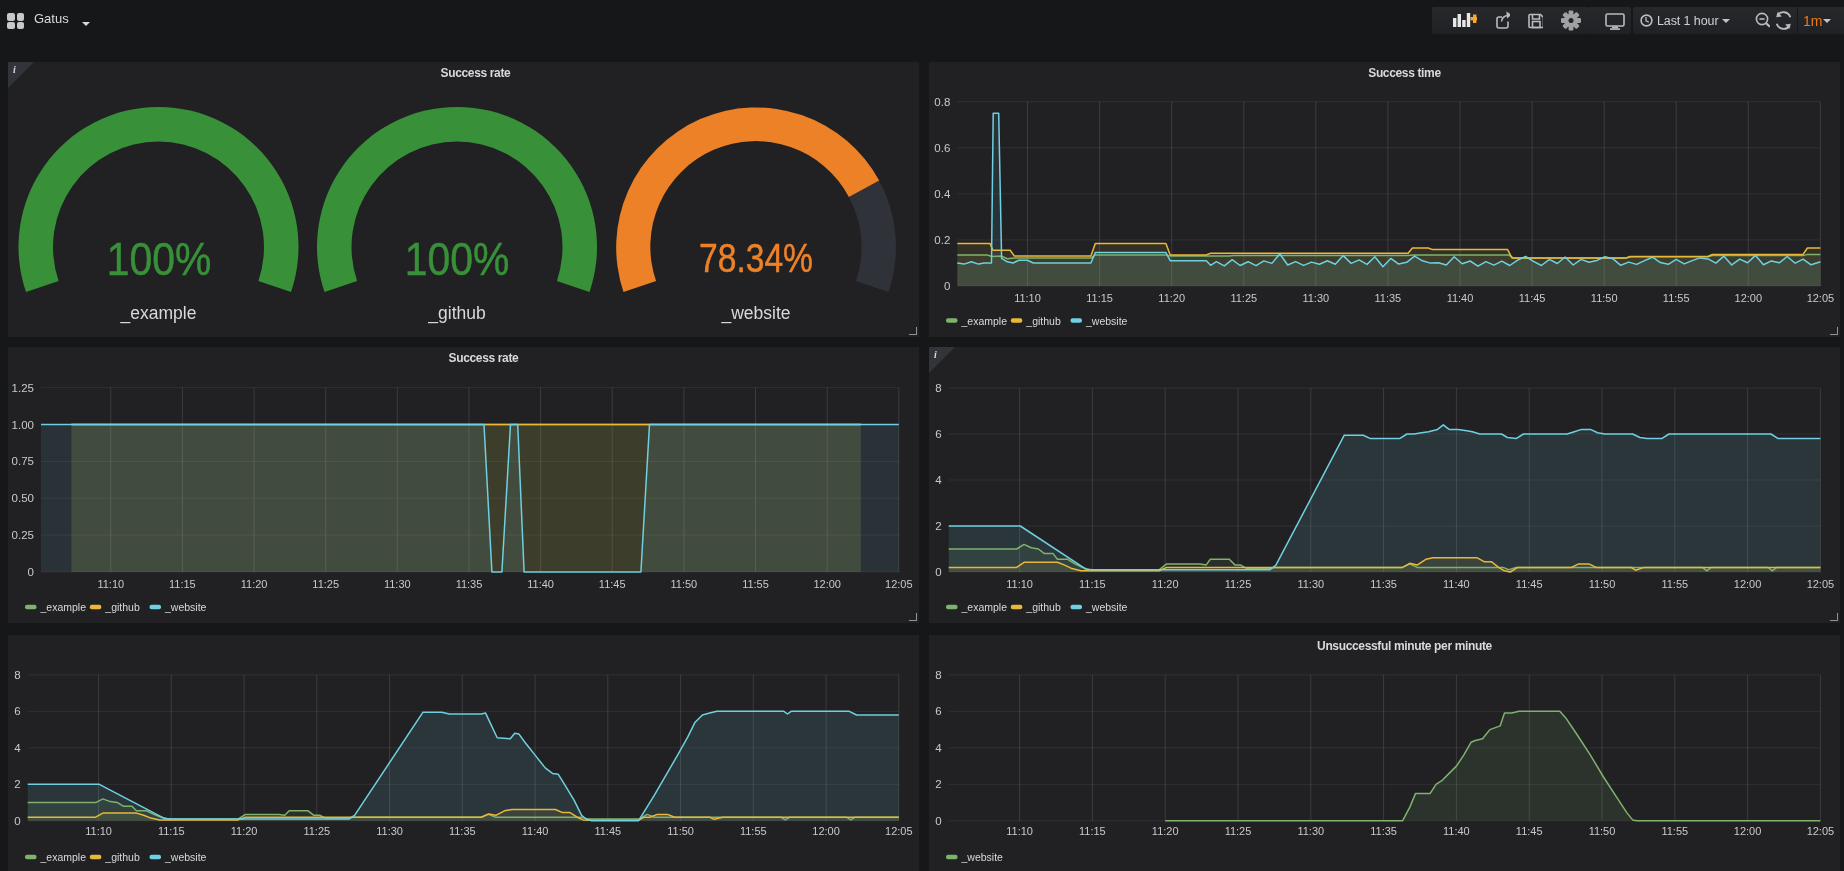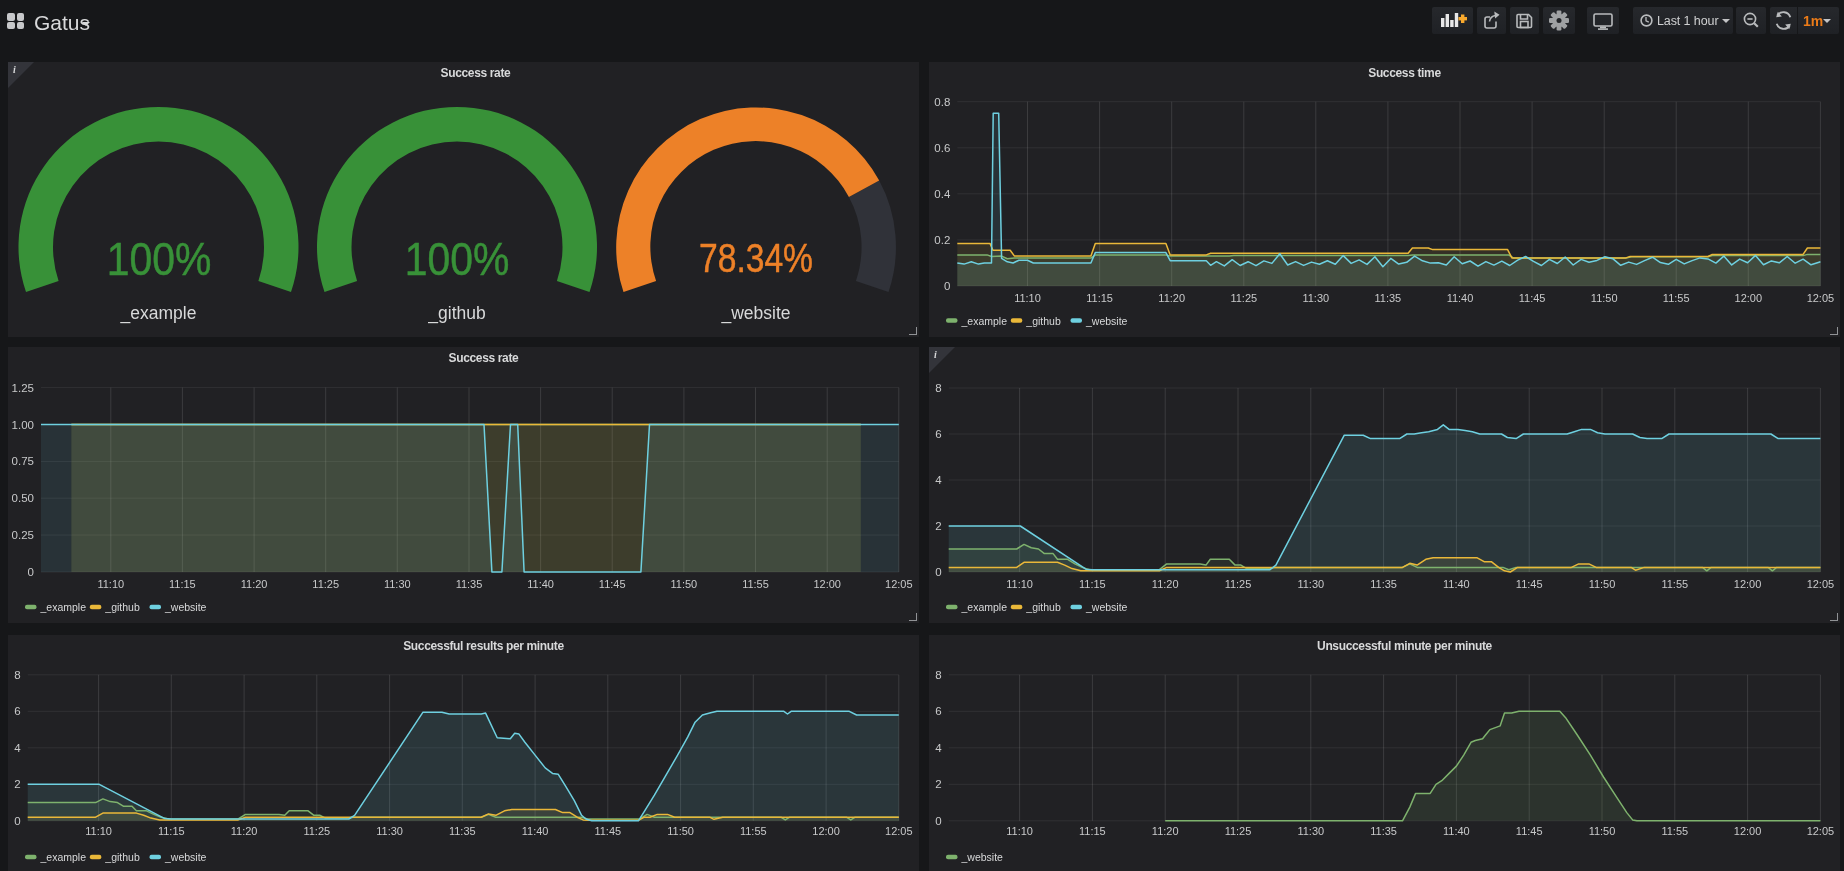--- a/index.html
+++ b/index.html
@@ -1,29 +1,29 @@
 <!DOCTYPE html>
 <html><head><meta charset="utf-8"><style>
 html,body{margin:0;padding:0;background:#161719;width:1844px;height:871px;overflow:hidden;font-family:"Liberation Sans",sans-serif;}
 .panel{position:absolute;background:#212124;}
 .ptitle{position:absolute;left:0;right:0;top:4px;text-align:center;color:#d8d9da;font-size:12px;font-weight:bold;letter-spacing:-0.35px;padding-left:40px;}
 .corner{position:absolute;left:0;top:0;width:0;height:0;border-top:26px solid #33343a;border-right:26px solid transparent;}
 .cornerI{position:absolute;left:5px;top:2px;color:#d8d9da;font-size:10px;font-family:"Liberation Serif",serif;font-weight:bold;font-style:italic;}
 .resz{position:absolute;right:2px;bottom:2px;width:7px;height:7px;border-right:1px solid #909295;border-bottom:1px solid #909295;}
-.navbtn{position:absolute;top:7px;height:27px;background:linear-gradient(#26282c,#1f2125);border-radius:2px;}
+.navbtn{position:absolute;top:7px;height:27px;background:linear-gradient(#26282c,#1f2125);border-radius:2px;padding-left:12px;}
 .glabel{position:absolute;text-align:center;color:#d8d9da;font-size:17.5px;}
 .gval{position:absolute;text-align:center;font-weight:normal;-webkit-text-stroke:0.5px currentColor;}
 </style></head><body>
 <div style="position:absolute;left:7px;top:13px;width:17px;height:16px">
     <div style="position:absolute;left:0px;top:0px;width:7.5px;height:7.5px;background:#c7c8ca;border-radius:2px"></div>
     <div style="position:absolute;left:9.5px;top:0px;width:7.5px;height:7.5px;background:#c7c8ca;border-radius:2px"></div>
     <div style="position:absolute;left:0px;top:8.5px;width:7.5px;height:7.5px;background:#c7c8ca;border-radius:2px"></div>
     <div style="position:absolute;left:9.5px;top:8.5px;width:7.5px;height:7.5px;background:#c7c8ca;border-radius:2px"></div>
   </div>
-<div style="position:absolute;left:34px;top:11px;color:#d8d9da;font-size:21px;">Gatus</div>
+<div style="position:absolute;left:34px;top:11px;color:#d8d9da;font-size:13px;">Gatus</div>
 <div style="position:absolute;left:82px;top:22px;width:0;height:0;border-left:4px solid transparent;border-right:4px solid transparent;border-top:4px solid #d8d9da;"></div>
 <div class="navbtn" style="left:1432px;width:41px"><svg width="41" height="27">
       <g fill="#e8e8e8">
         <rect x="9" y="11" width="3.4" height="9"></rect>
         <rect x="13.6" y="7" width="3.4" height="13"></rect>
         <rect x="18.2" y="13" width="3.4" height="7"></rect>
         <rect x="22.8" y="6" width="3.4" height="14"></rect>
       </g>
       <g fill="#f8a92d">
         <rect x="26.5" y="10" width="8.5" height="3.4"></rect>
@@ -77,21 +77,21 @@
 <div class="navbtn" style="left:1770px;width:69px">
     <div style="position:absolute;left:0;top:0;width:27px;height:27px"><svg width="27" height="27">
         <g stroke="#b9bbbd" fill="none" stroke-width="1.9">
           <path d="M20.3 10.2 a7.2 7.2 0 0 0 -13 -1.6"></path>
           <path d="M6.7 16.8 a7.2 7.2 0 0 0 13 1.6"></path>
         </g>
         <path d="M7.8 4.7 l-1.6 5.6 5.6 -.9z" fill="#b9bbbd"></path>
         <path d="M19.2 22.3 l1.6 -5.6 -5.6 .9z" fill="#b9bbbd"></path>
       </svg></div>
     <div style="position:absolute;left:27px;top:0;width:1px;height:27px;background:#161719"></div>
-    <span style="position:absolute;left:33px;top:6px;color:#eb7b18;font-size:14px;font-weight:bold;">1m</span>
+    <span style="position:absolute;left:33px;top:6px;color:#eb7b18;font-size:14px;font-weight:normal;">1m</span>
     <span style="position:absolute;left:53px;top:12px;width:0;height:0;border-left:4.5px solid transparent;border-right:4.5px solid transparent;border-top:4.5px solid #c3c4c6;"></span>
   </div>
 <div class="panel" style="left:8px;top:62px;width:911px;height:275px">
     <div class="corner"></div>
     <div class="cornerI">i</div>
     <div class="ptitle" style="left:-8px;right:8px">Success rate</div>
     <svg width="911" height="275" style="position:absolute;left:0;top:0">
       <path d="M18.0 230.1 A140 140 0 1 1 283.0 230.1 L250.4 219.0 A105.5 105.5 0 1 0 50.6 219.0 Z" fill="#389138"></path>
       <path d="M316.5 230.1 A140 140 0 1 1 581.5 230.1 L548.9 219.0 A105.5 105.5 0 1 0 349.1 219.0 Z" fill="#389138"></path>
       <path d="M871.2 118.6 A140 140 0 0 1 880.5 230.1 L847.9 219.0 A105.5 105.5 0 0 0 840.9 134.9 Z" fill="#303239"></path>
@@ -258,21 +258,20 @@
       <rect x="17" y="257.8" width="11.5" height="4.5" rx="2" fill="#7EB26D"></rect>
       <text x="32.5" y="264" fill="#d8d9da" font-size="10.5" font-family="Liberation Sans, sans-serif">_example</text>
       <rect x="81.8" y="257.8" width="11.5" height="4.5" rx="2" fill="#EAB839"></rect>
       <text x="97.3" y="264" fill="#d8d9da" font-size="10.5" font-family="Liberation Sans, sans-serif">_github</text>
       <rect x="141.5" y="257.8" width="11.5" height="4.5" rx="2" fill="#6ED0E0"></rect>
       <text x="157.0" y="264" fill="#d8d9da" font-size="10.5" font-family="Liberation Sans, sans-serif">_website</text>
     </svg>
     <div class="resz"></div>
   </div>
 <div class="panel" style="left:8px;top:635px;width:911px;height:237px">
-    <div class="ptitle" style="left:0px;right:0px">Successful results per minute</div>
     <svg width="911" height="237" style="position:absolute;left:0;top:0">
       <line x1="19.7" y1="185.8" x2="890.8" y2="185.8" stroke="rgba(255,255,255,0.07)" stroke-width="1"></line>
       <line x1="19.7" y1="149.3" x2="890.8" y2="149.3" stroke="rgba(255,255,255,0.07)" stroke-width="1"></line>
       <line x1="19.7" y1="112.8" x2="890.8" y2="112.8" stroke="rgba(255,255,255,0.07)" stroke-width="1"></line>
       <line x1="19.7" y1="76.3" x2="890.8" y2="76.3" stroke="rgba(255,255,255,0.07)" stroke-width="1"></line>
       <line x1="19.7" y1="39.8" x2="890.8" y2="39.8" stroke="rgba(255,255,255,0.07)" stroke-width="1"></line>
       <line x1="90.6" y1="39.8" x2="90.6" y2="185.8" stroke="rgba(255,255,255,0.12)" stroke-width="1"></line>
       <line x1="163.3" y1="39.8" x2="163.3" y2="185.8" stroke="rgba(255,255,255,0.12)" stroke-width="1"></line>
       <line x1="236.1" y1="39.8" x2="236.1" y2="185.8" stroke="rgba(255,255,255,0.12)" stroke-width="1"></line>
       <line x1="308.8" y1="39.8" x2="308.8" y2="185.8" stroke="rgba(255,255,255,0.12)" stroke-width="1"></line>

